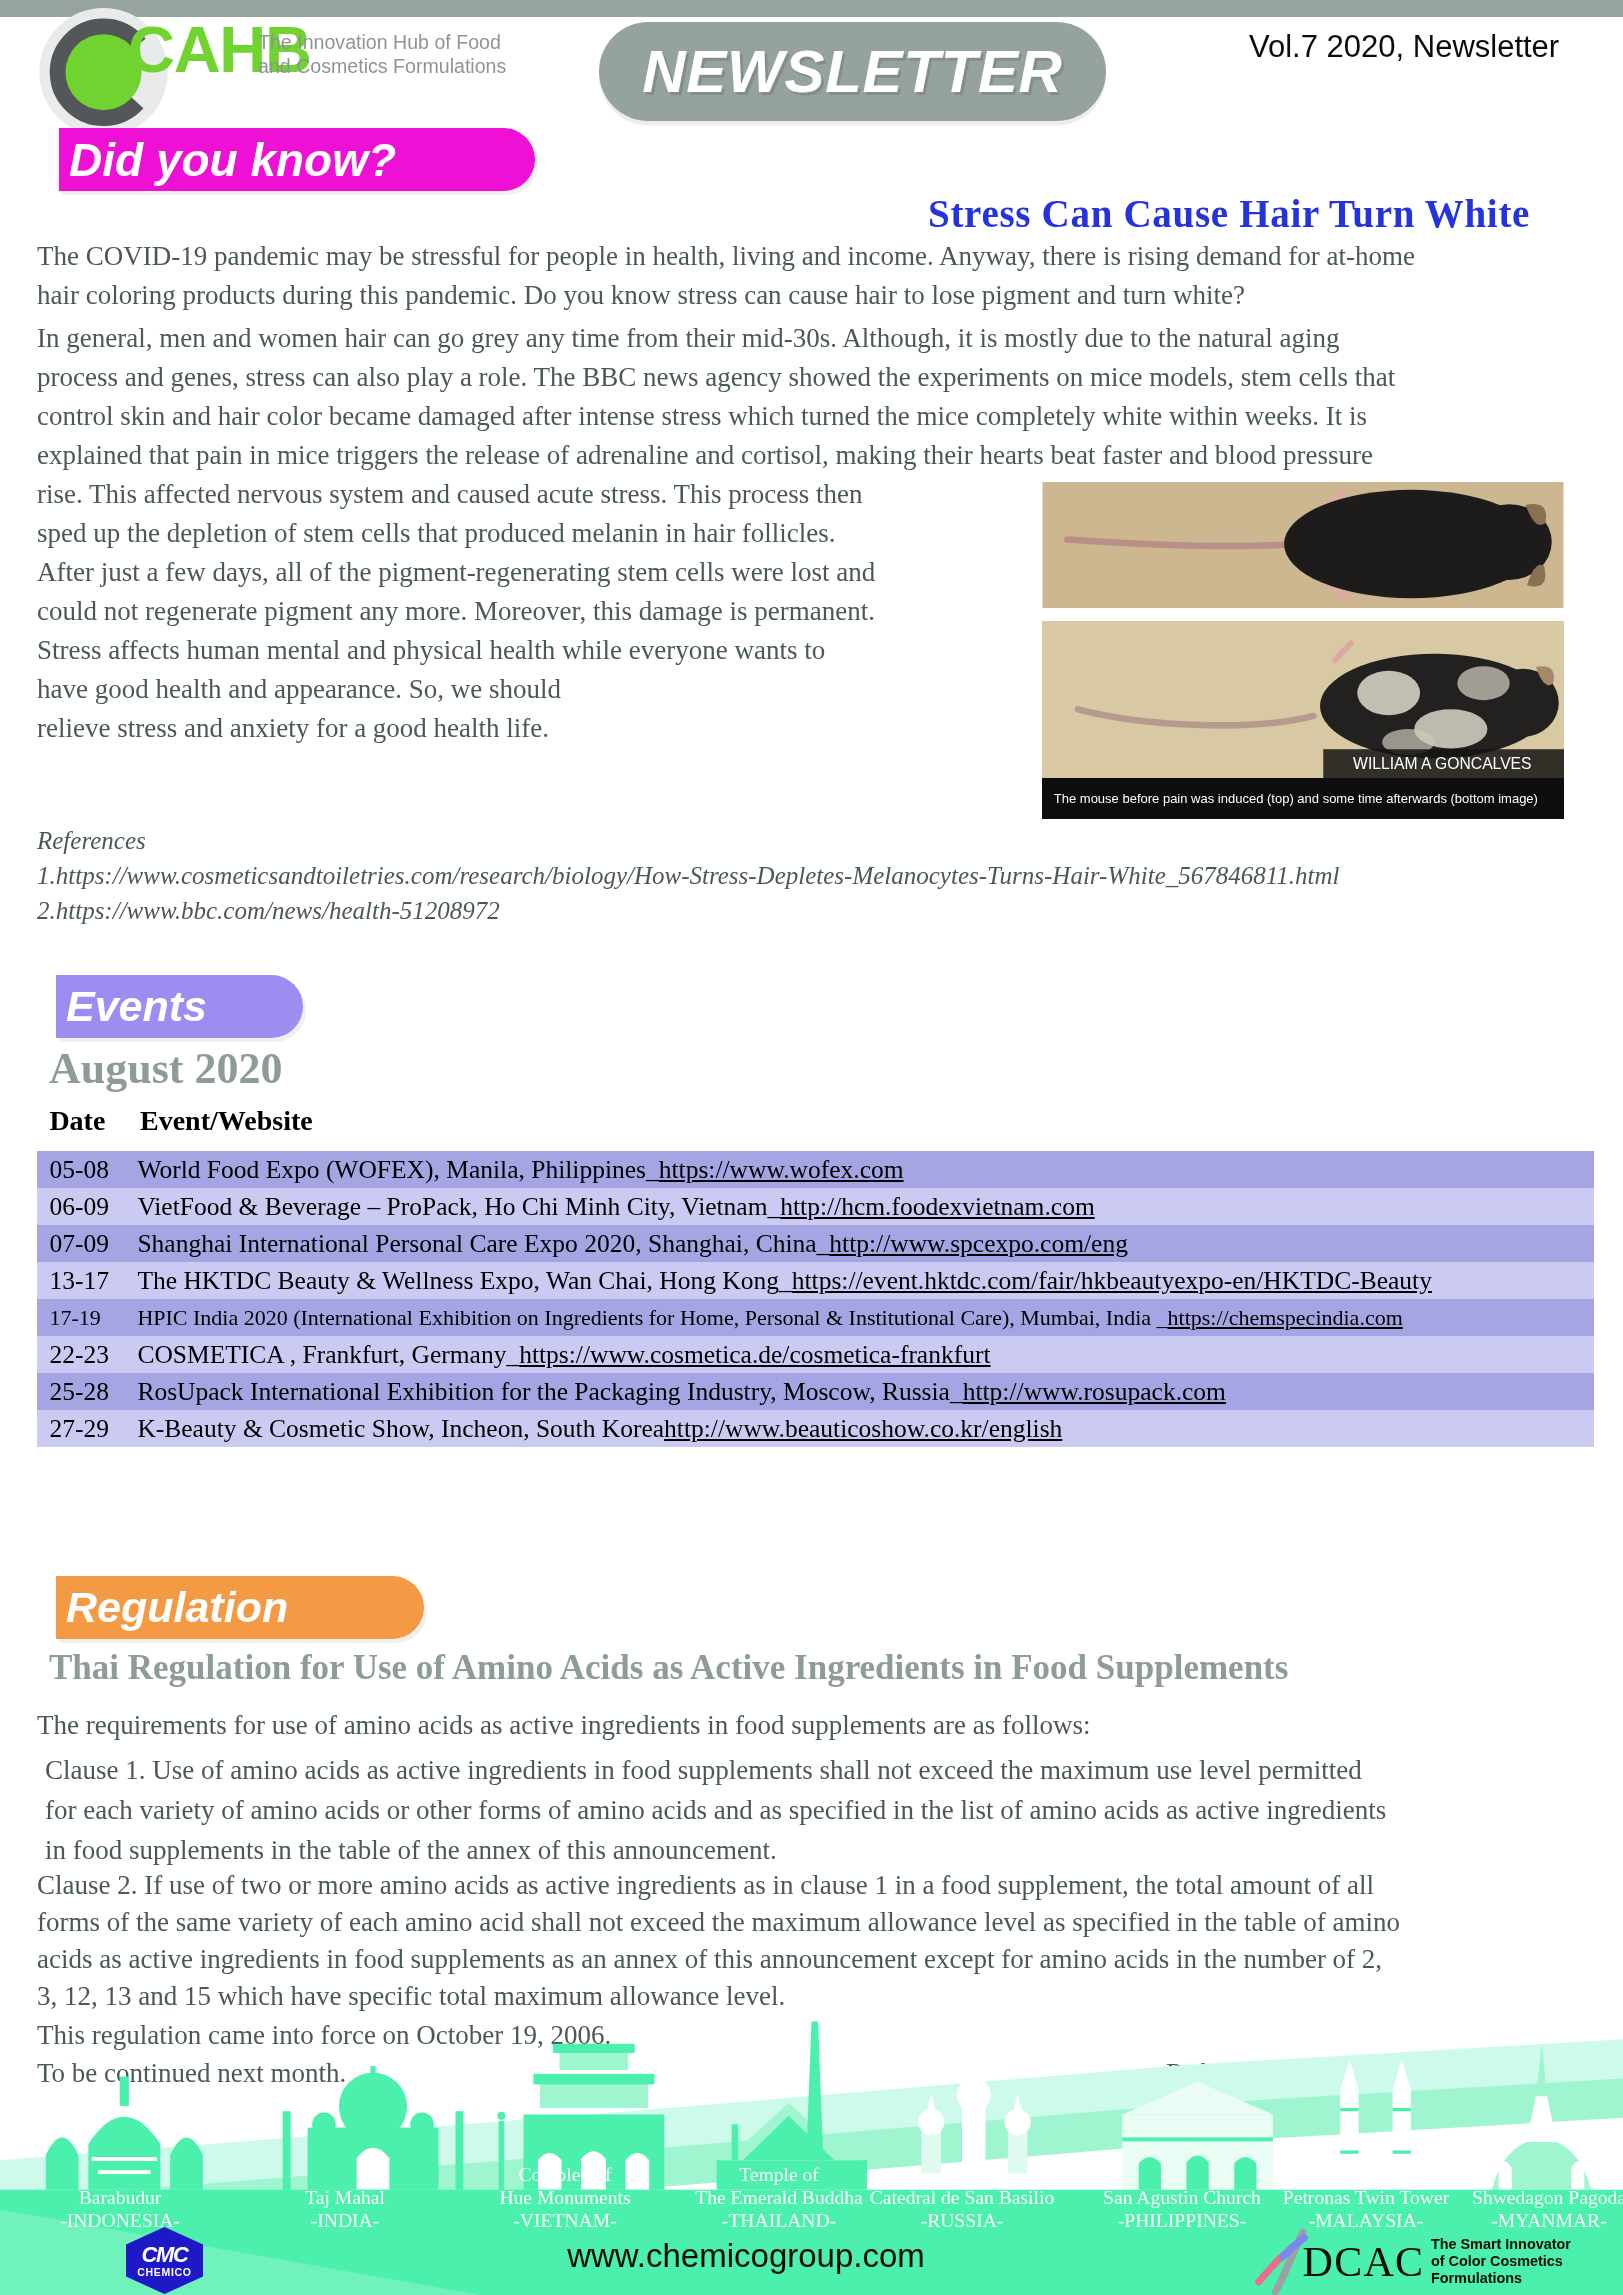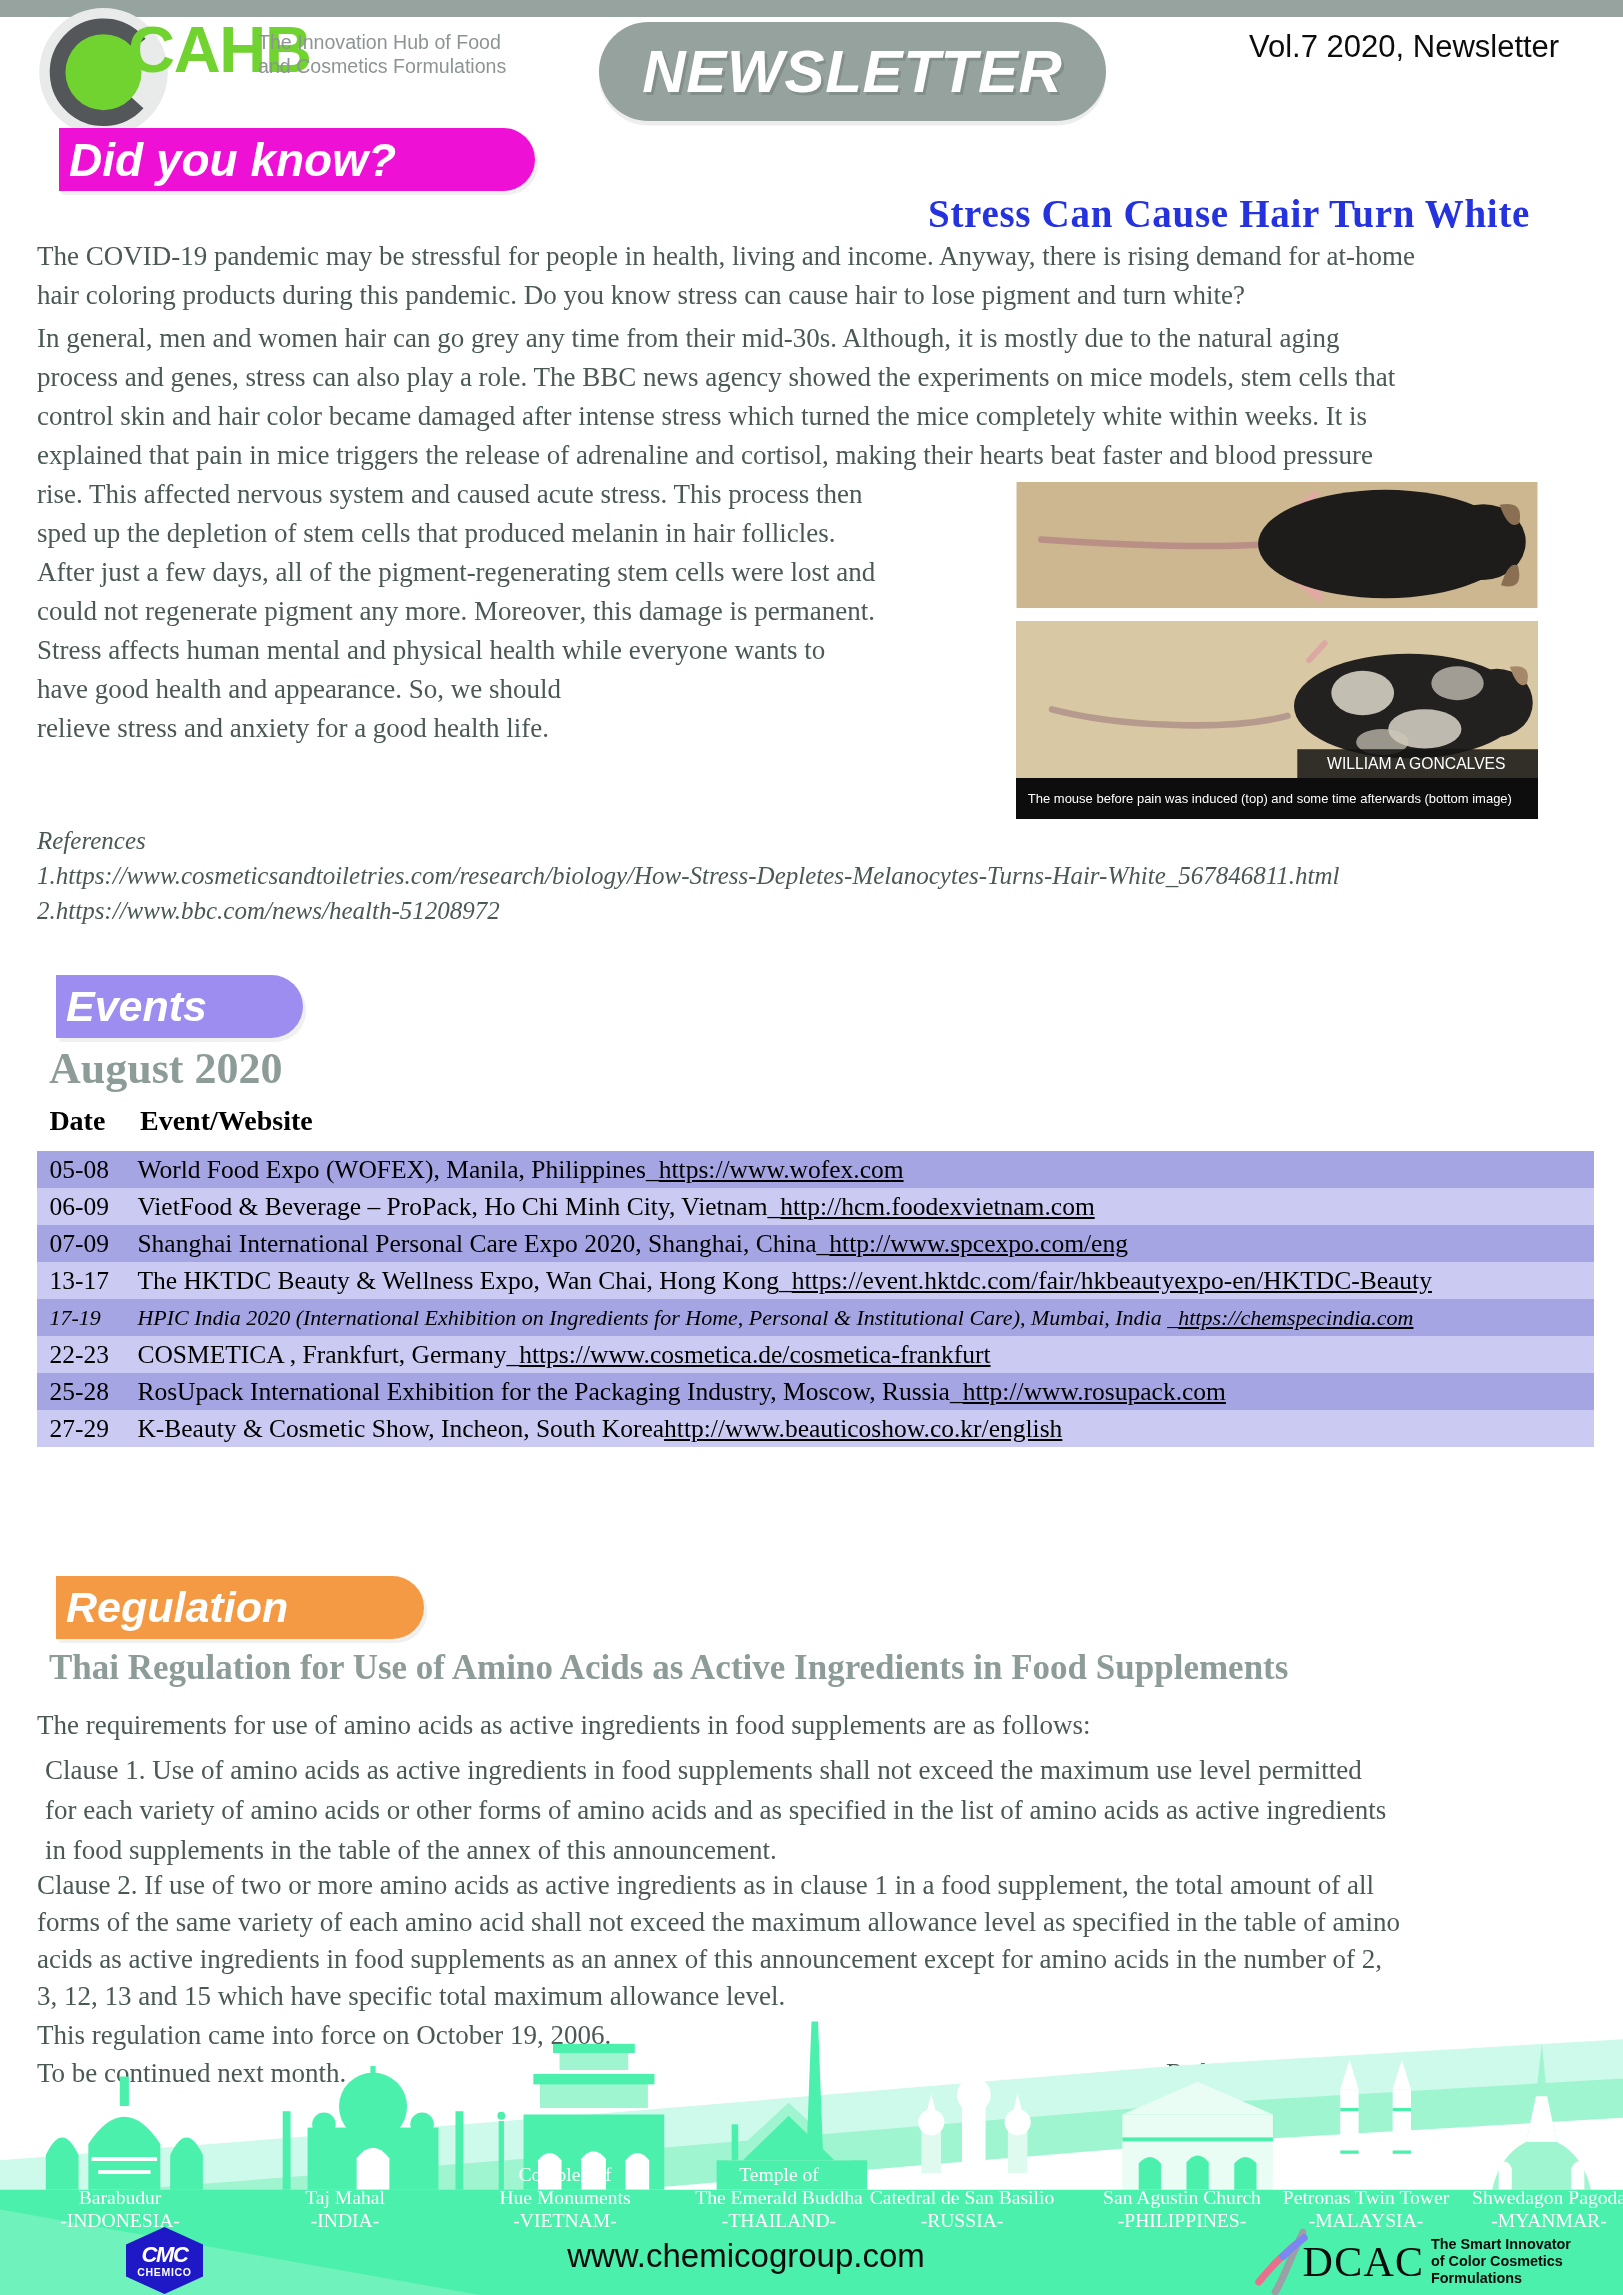--- a/index.html
+++ b/index.html
@@ -32,38 +32,38 @@
   .events-banner span{font-size:43px;}
   .reg-banner{left:56px;top:1576px;width:368px;background:#f59a44;}
   .reg-banner span{font-size:43px;}
 
   
   .headline{left:928px;top:191px;font-weight:700;font-size:39px;letter-spacing:0.7px;color:#2433dd;}
   .bodyline{white-space:nowrap;font-size:27px;}
   .para1{left:37px;top:237px;line-height:39px;}
   .para2{left:37px;top:319px;line-height:39px;}
 
-  .figure{left:1016px;top:482px;width:522px;border-radius:14px;}
+  .figure{left:1042px;top:482px;width:522px;border-radius:14px;}
   .photo{width:522px;display:block;}
   .caption-bar{width:522px;height:41px;background:#0d0d0d;color:#ffffff;
                font-family:"Liberation Sans",sans-serif;font-size:13px;line-height:41px;
                padding-left:11.8px;box-sizing:border-box;white-space:nowrap;}
 
   .refs{left:37px;top:823px;font-style:italic;font-size:25px;line-height:35px;}
 
   
   .month{left:49px;top:1043px;font-weight:700;font-size:44px;color:#8d9c98;}
   .thead{left:37px;top:1105px;font-weight:700;font-size:28px;color:#000000;width:1557px;}
   .th-date{position:absolute;left:12.4px;top:0;}
   .th-event{position:absolute;left:103px;top:0;}
   .etable{left:37px;top:1151px;width:1557px;font-size:25.5px;color:#000000;}
   .erow{height:37px;line-height:37px;display:flex;white-space:nowrap;}
   .erow:nth-child(odd){background:#a5a5e3;}
   .erow:nth-child(even){background:#cacaf2;}
-  .erow:nth-child(5){font-size:22px;font-style:italic;}
+  .erow:nth-child(5){font-size:22px;}
   .edate{width:88px;padding-left:12.4px;flex:0 0 auto;}
   .eurl{text-decoration:underline;}
 
   
   .reg-heading{left:49px;top:1648px;font-weight:700;font-size:35px;color:#8d9c98;}
   .reg-intro{left:37px;top:1710px;}
   .clause1{left:37px;top:1750px;line-height:40px;margin-left:8px;}
   .clause2{left:37px;top:1867px;line-height:37px;}
   .effective{left:37px;top:2020px;}
   .continued{left:37px;top:2058px;}

